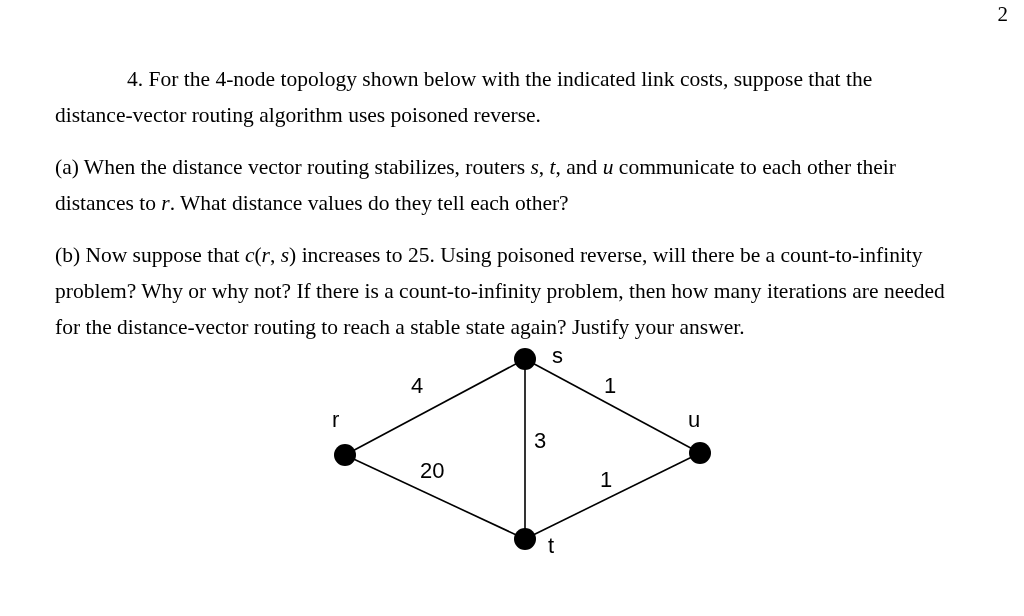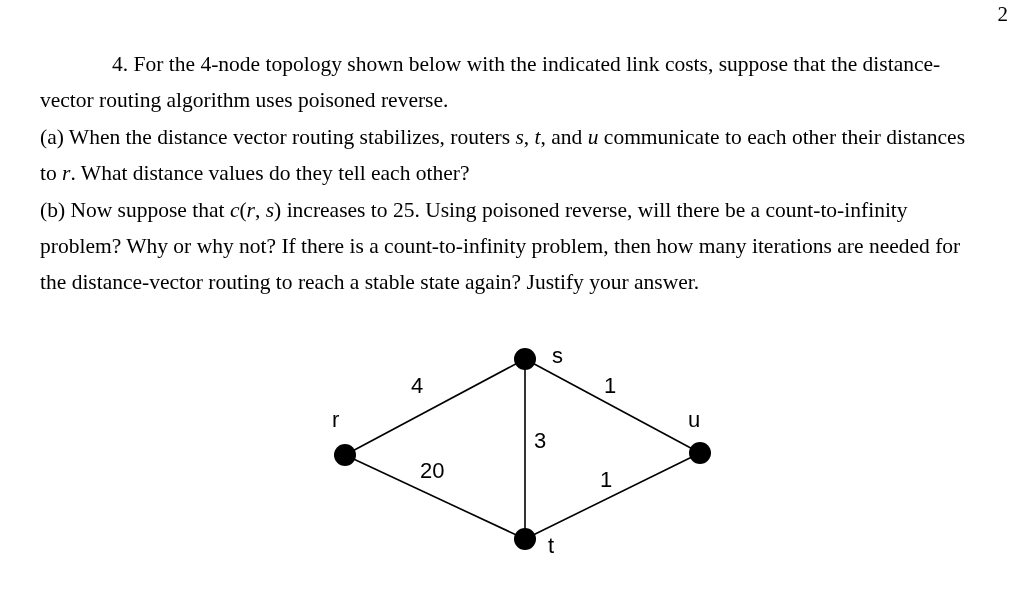--- a/index.html
+++ b/index.html
@@ -25,21 +25,21 @@
   .question {
     position: absolute;
     left: 40px;
     top: 46px;
     width: 926px;
     font-size: 21.5px;
     line-height: 36.4px;
     text-align: left;
   }
   .question p {
-    margin: 0;
+    margin: 15px;
     padding: 0;
   }
   .question p.indent {
     text-indent: 72px;
   }
   .diagram {
     position: absolute;
     left: 300px;
     top: 335px;
     width: 440px;

